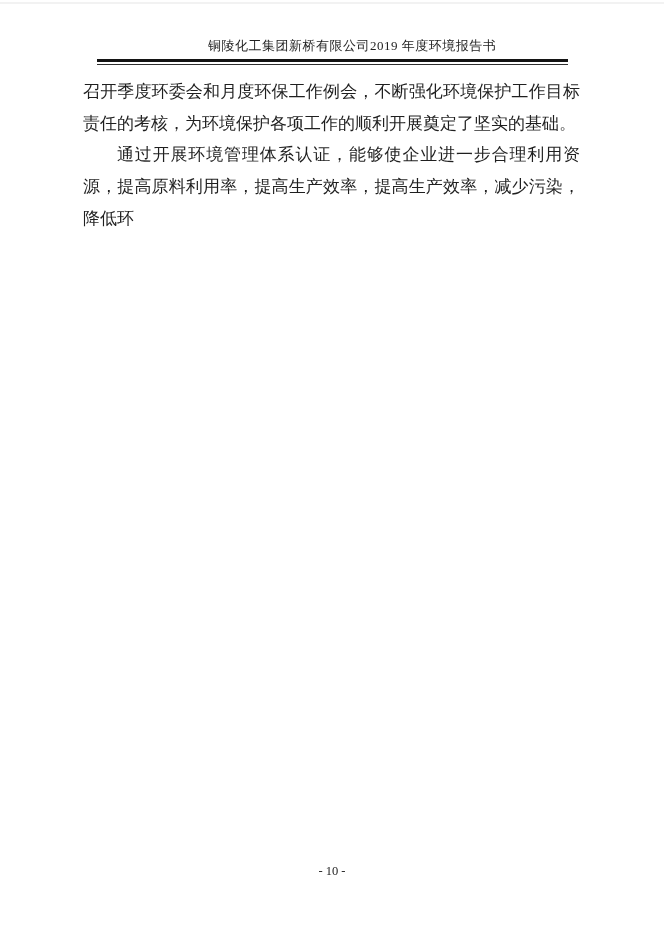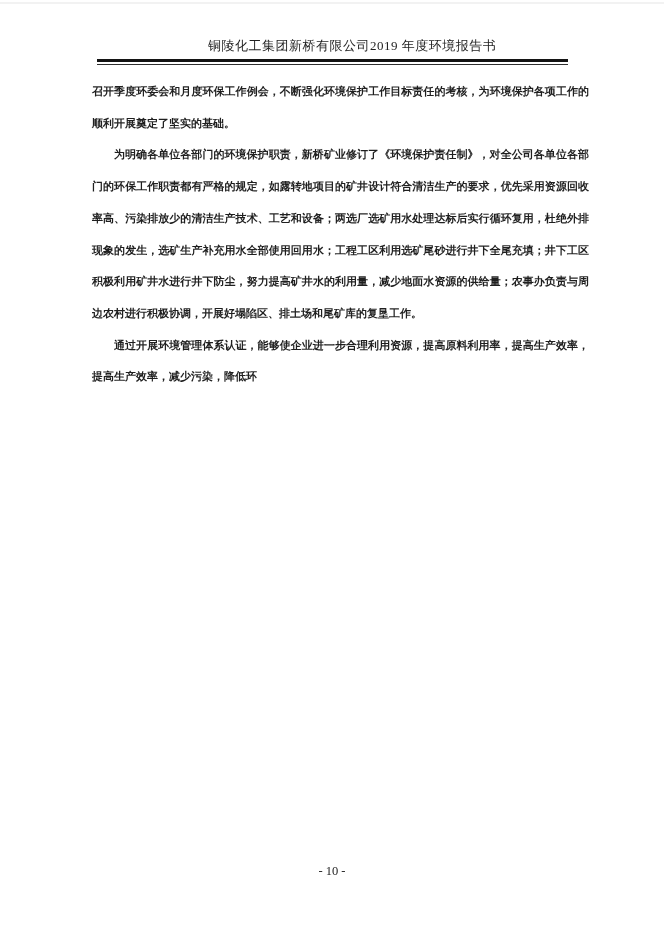--- a/index.html
+++ b/index.html
@@ -24,26 +24,25 @@
     white-space:nowrap;
     margin-left:20px;
   }
   .header-rule {
     position:absolute; top:59px; left:97px; width:471px;
     height:1.5px;
     border-top:3.5px solid #141414;
     border-bottom:1.5px solid #2f2f2f;
   }
   .doc-body {
-    position:absolute; top:76px; left:92px; width:497px;
-    font-size:11px;
+    position:absolute; top:76px; left:83px; width:497px;
+    font-size:17px;
     line-height:31.7px;
     text-align:justify;
     text-justify:inter-ideograph;
-    font-weight:bold;
   }
   .doc-body p { margin:0; padding:0; }
   .doc-body p.indent { text-indent:2em; }
   .doc-body p.heading { text-indent:2em; text-align:left; }
   .page-footer {
     position:absolute; top:864px; left:0; width:100%;
     text-align:center;
     font-size:12.5px;
     color:#242424;
   }
@@ -52,19 +51,18 @@
 <body>
 
 <div class="scan-artifact"></div>
 
 <div class="page-header">铜陵化工集团新桥有限公司2019 年度环境报告书</div>
 
 <div class="header-rule"></div>
 
 <main class="doc-body" id="doc-body">
     <p class="">召开季度环委会和月度环保工作例会，不断强化环境保护工作目标责任的考核，为环境保护各项工作的顺利开展奠定了坚实的基础。</p>
-    <p class="indent">为明确各单位各部门的环境保护职责，新桥矿业修订了《环境保护责任制》，对全公司各单位各部门的环保工作职责都有严格的规定，如露转地项目的矿井设计符合清洁生产的要求，优先采用资源回收率高、污染排放少的清洁生产技术、工艺和设备；两选厂选矿用水处理达标后实行循环复用，杜绝外排现象的发生，选矿生产补充用水全部使用回用水；工程工区利用选矿尾砂进行井下全尾充填；井下工区积极利用矿井水进行井下防尘，努力提高矿井水的利用量，减少地面水资源的供给量；农事办负责与周边农村进行积极协调，开展好塌陷区、排土场和尾矿库的复垦工作。</p>
     <p class="indent">通过开展环境管理体系认证，能够使企业进一步合理利用资源，提高原料利用率，提高生产效率，提高生产效率，减少污染，降低环</p>
   </main>
 
 <footer class="page-footer">
   <span>- 10 -</span>
 </footer>
 
 </body></html>

